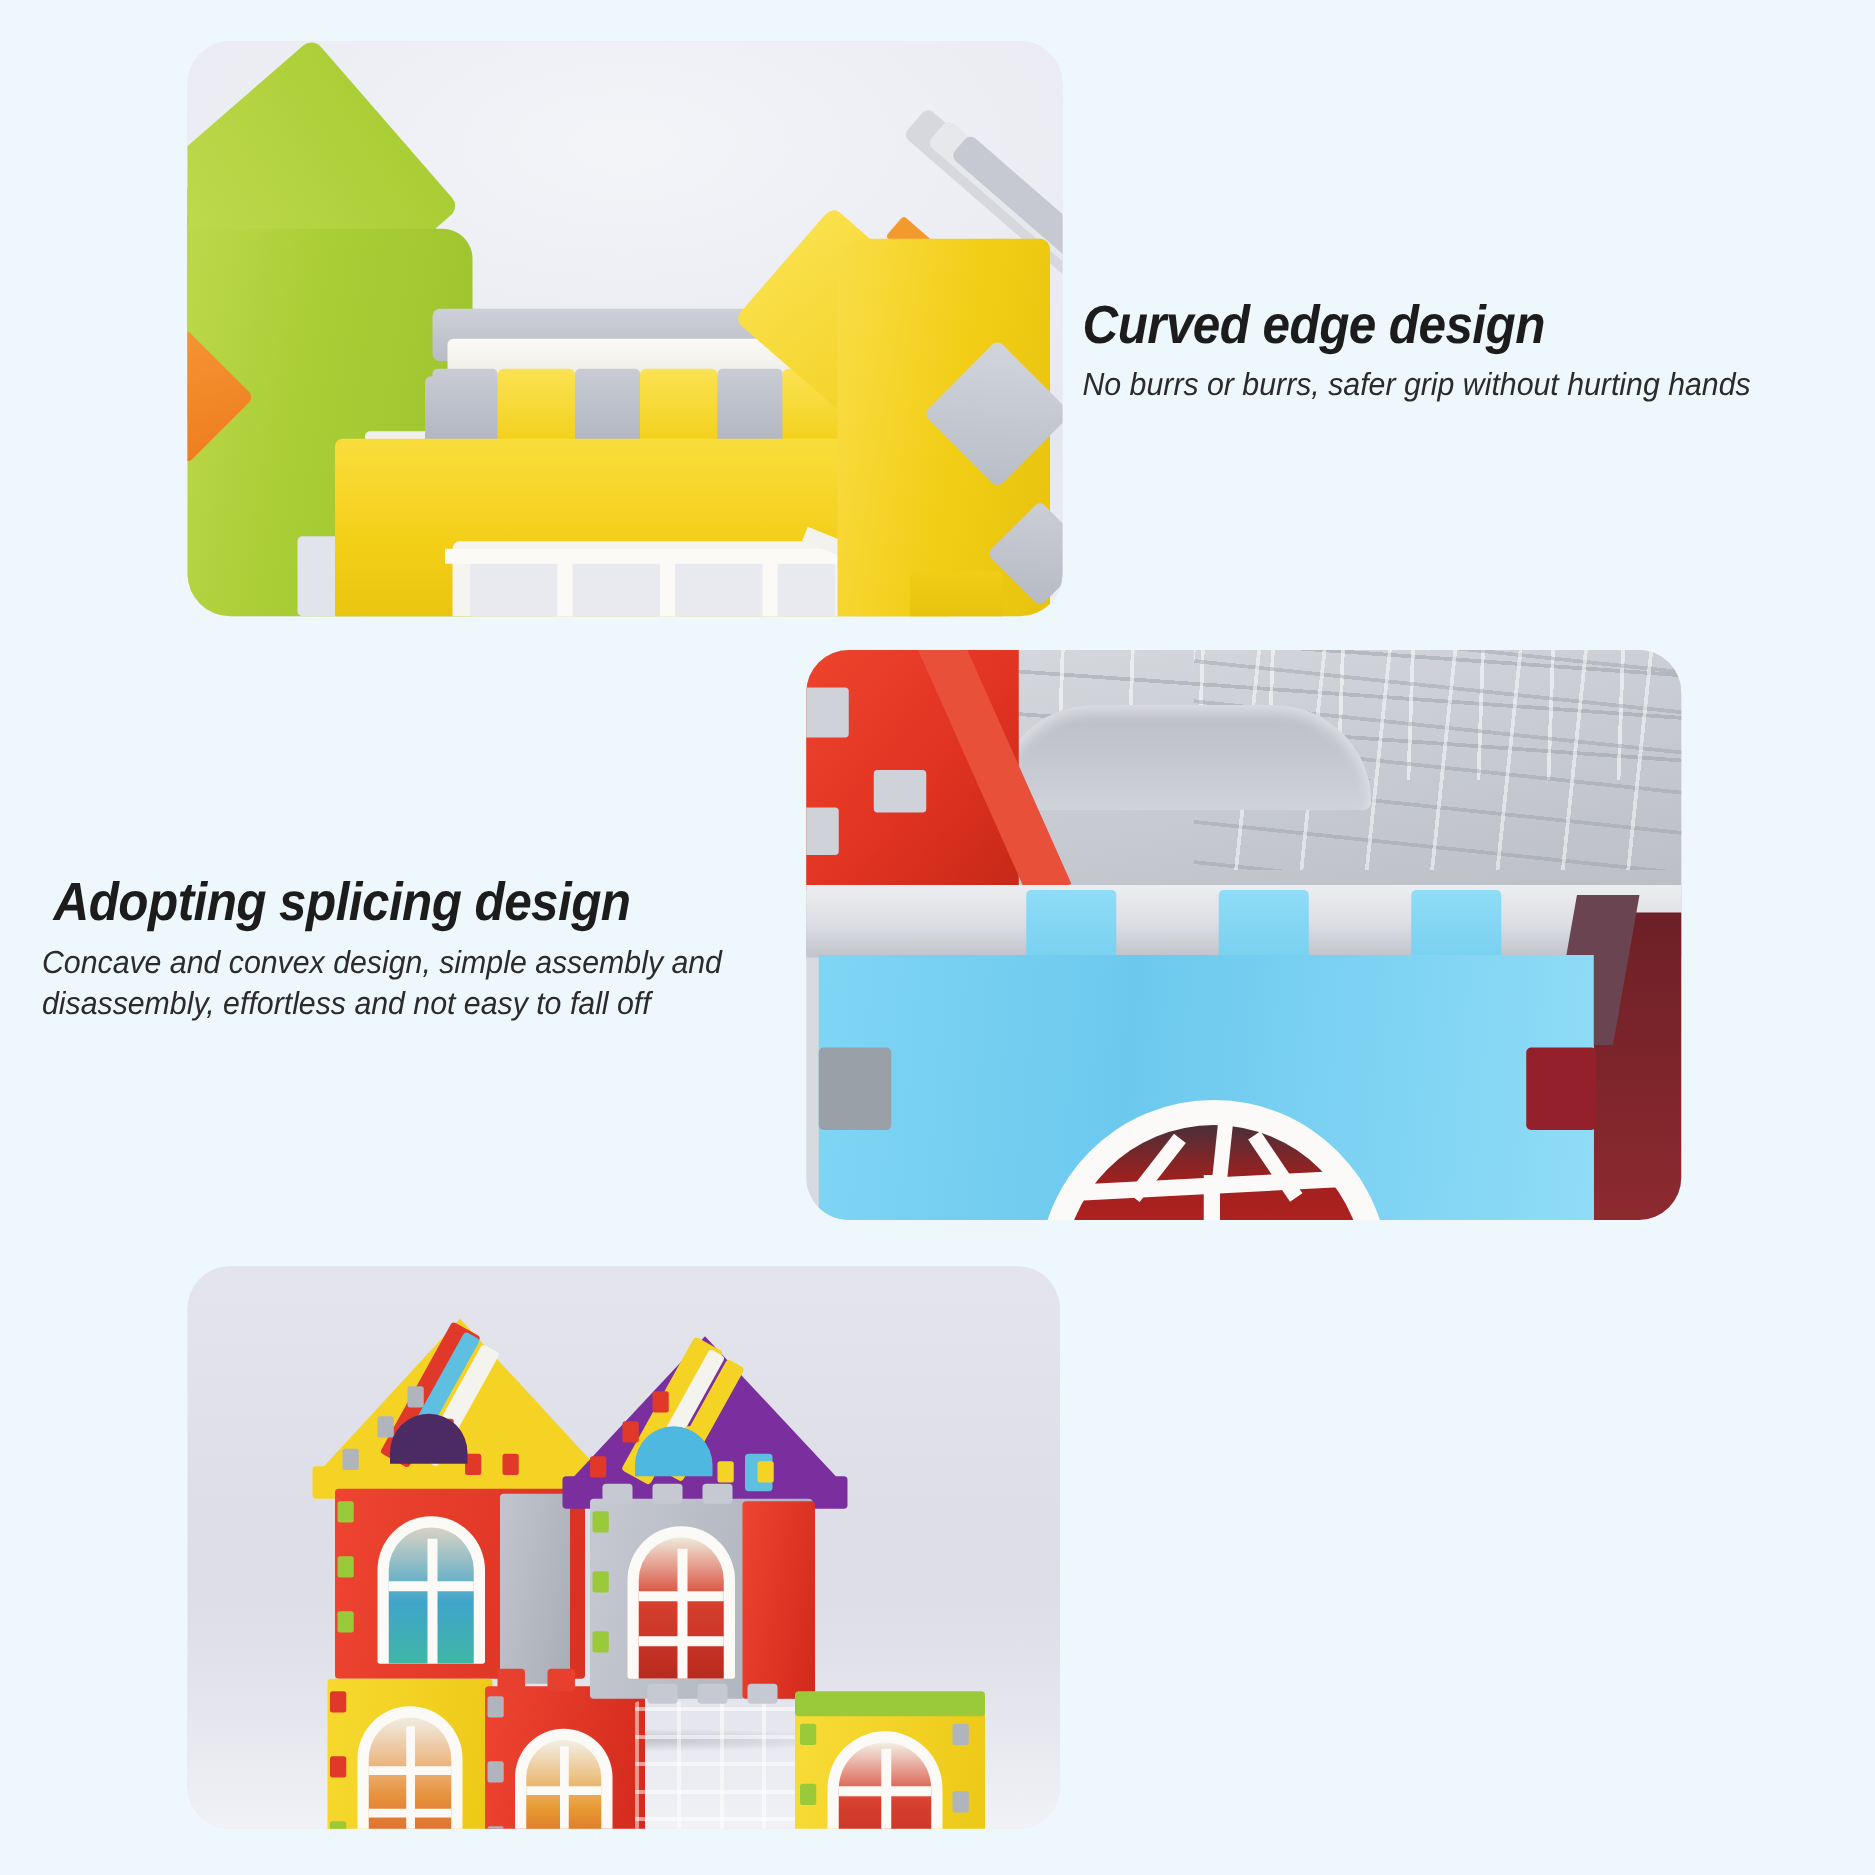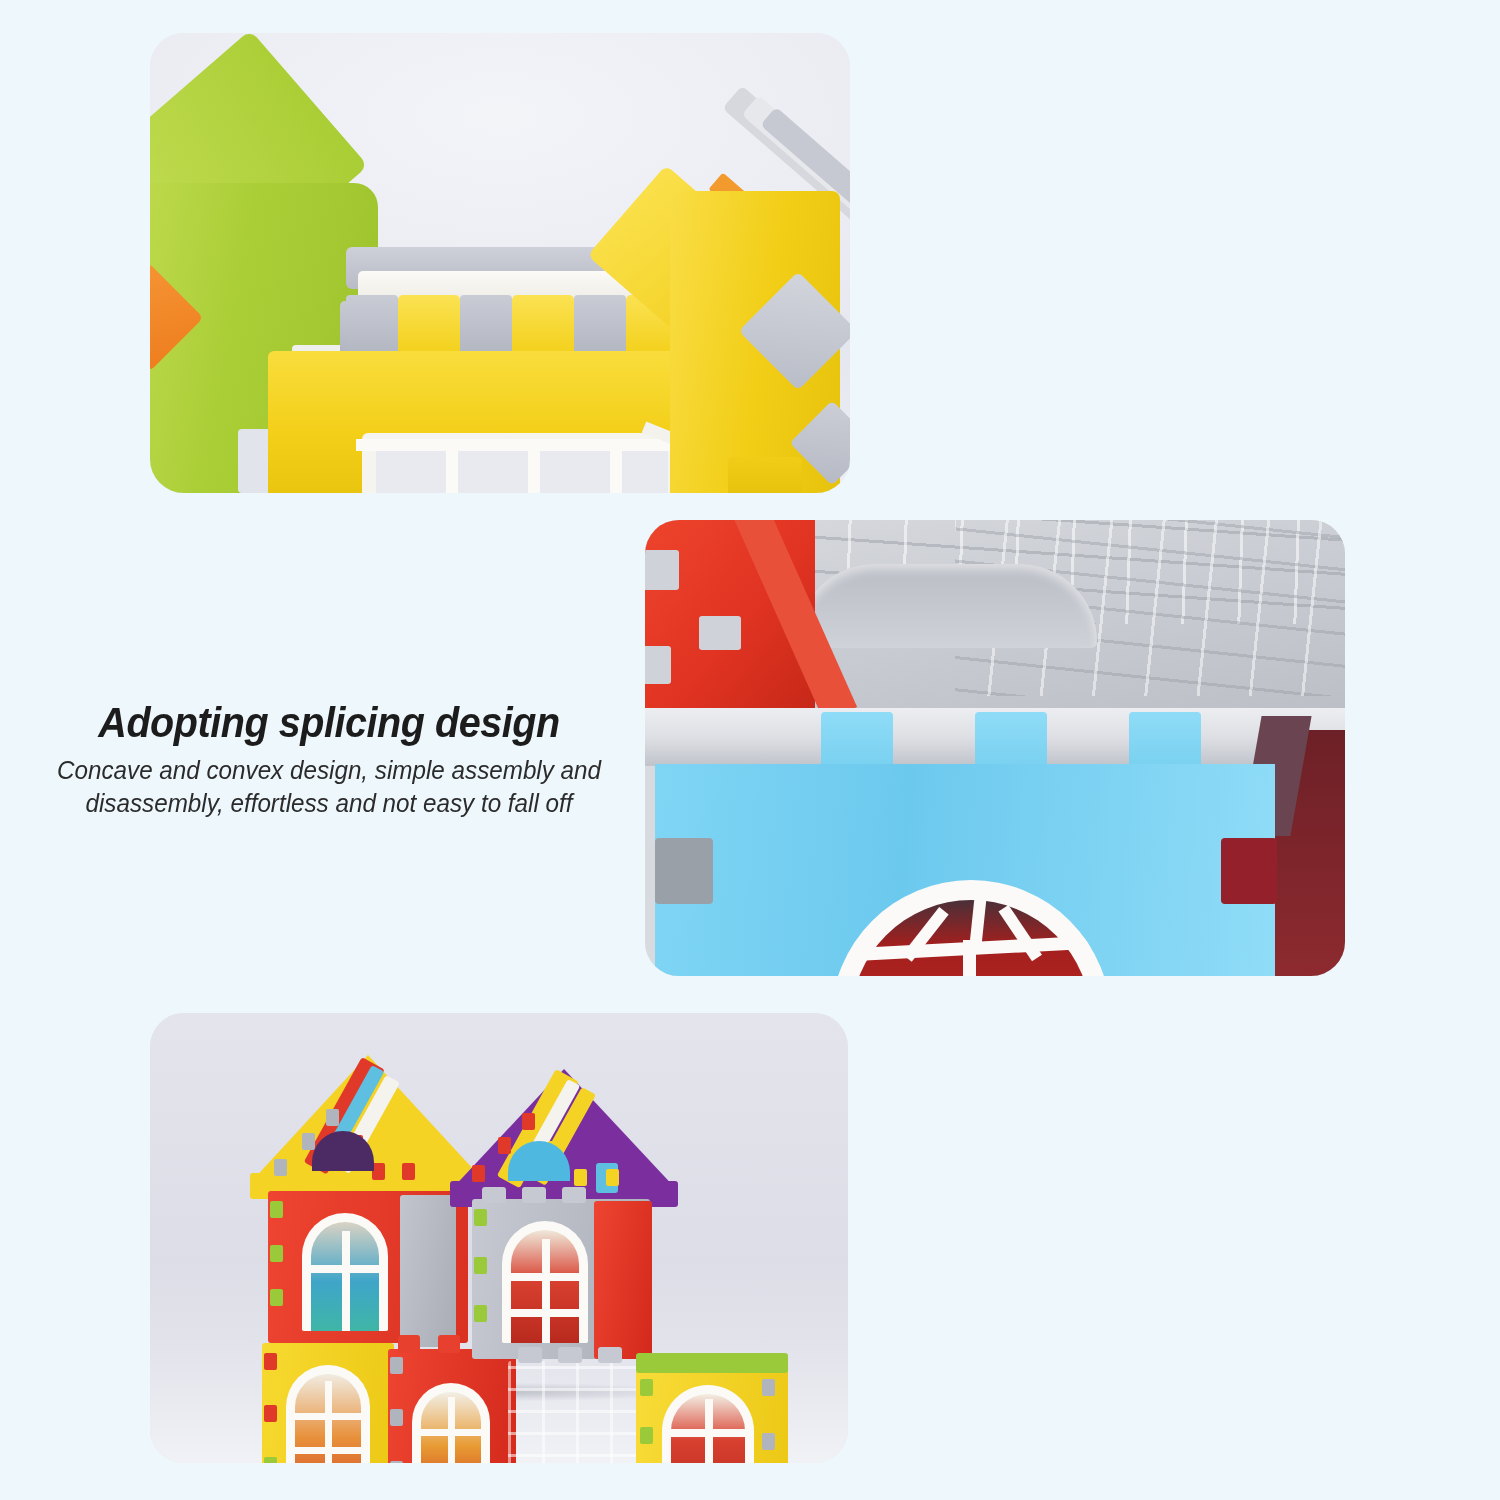--- a/index.html
+++ b/index.html
@@ -50,21 +50,21 @@
     transform: scaleX(0.95);
     transform-origin: left center;
   }
 
   
   #tb-curved { left: 866px; top: 236px; width: 610px; }
   #tb-curved .headline { font-size: 43px; }
   #tb-curved .subline  { font-size: 25.5px; }
 
   
-  #tb-splice { left: 18px; top: 698px; width: 622px; text-align: center; }
+  #tb-splice { left: 18px; top: 698px; width: 622px; text-align: left; }
   #tb-splice .headline { font-size: 43px; transform: scaleX(0.92); transform-origin: center center; }
   #tb-splice .subline  { font-size: 25.5px; transform: scaleX(0.95); transform-origin: center center; }
 
   
   #tb-stereo { left: 866px; top: 1166px; width: 580px; }
   #tb-stereo .headline { font-size: 43px; }
   #tb-stereo .subline  { font-size: 25.5px; margin-top: 14px; }
 
   
   #panel-curved { left: 150px; top: 33px; width: 700px; height: 460px; }
@@ -376,20 +376,24 @@
     <div class="ry-grey-b"></div>
     <div class="ry-grey-c"></div>
     <div class="ry-orange-peek"></div>
     <div class="ry-diag"></div>
     <div class="ry-body"></div>
     <div class="ry-notch"></div>
     <div class="ry-notch2"></div>
     <div class="ry-foot"></div>
   </div>
 
+  <div class="text-block" id="tb-curved">
+    <p class="headline">Curved edge design</p>
+    <p class="subline">No burrs or burrs, safer grip without hurting hands</p>
+  </div>
 
   <div class="photo-panel" id="panel-splice">
     <div class="bg"></div>
 
     <div class="roof-grey">
       <div class="roof-brick"></div>
       <div class="roof-brick2"></div>
     </div>
     <div class="roof-arch"></div>
 

